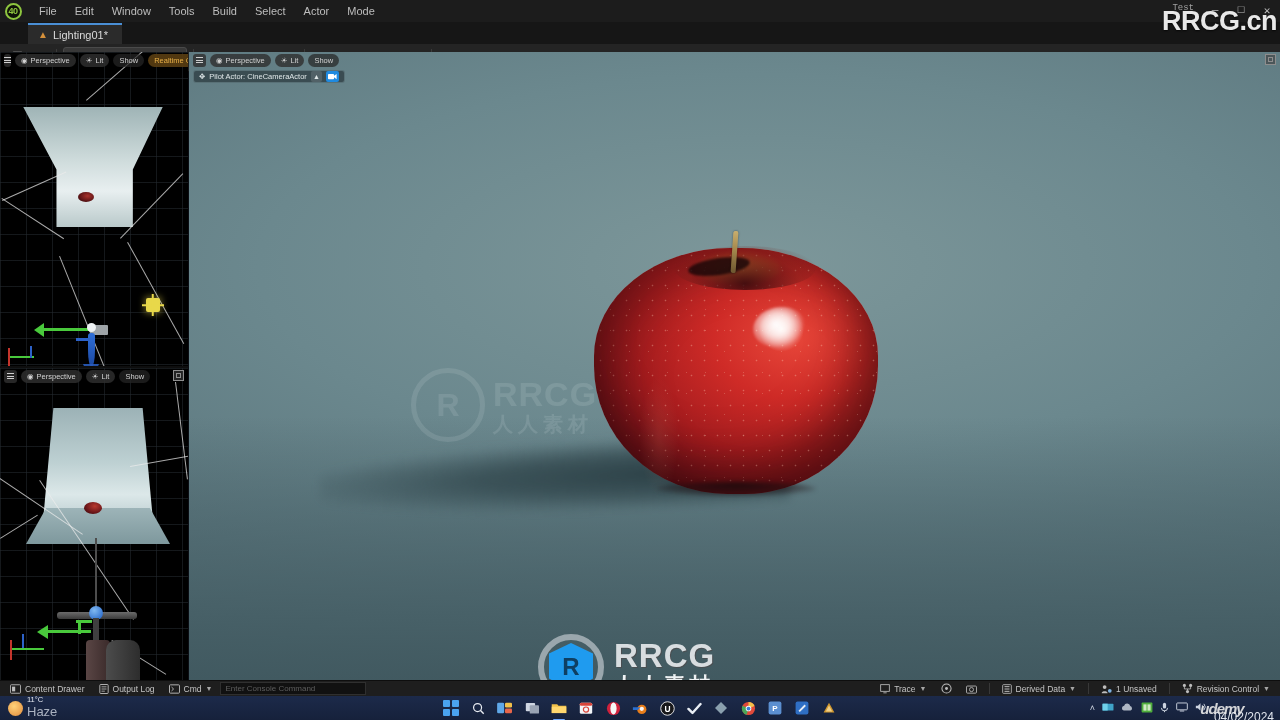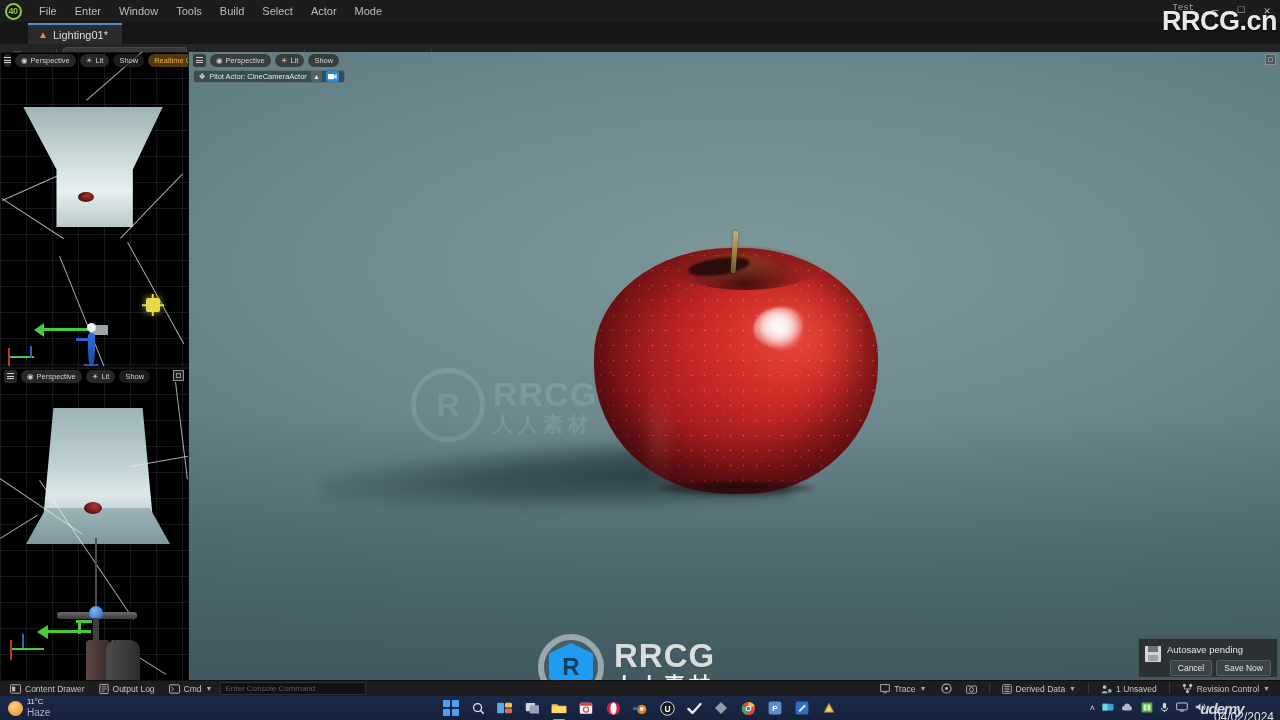--- a/index.html
+++ b/index.html
@@ -358,21 +358,21 @@
     display: flex; align-items: center;
   }
   .tb-weather { display:flex; align-items:center; gap:4px; padding-left: 8px; width: 150px; }
   .tb-weather .wicon {
     width: 15px; height: 15px; border-radius: 50%;
     background: radial-gradient(circle at 40% 35%, #ffd27a, #e08a3a);
     position: relative;
   }
   .tb-weather .wtxt { display:flex; flex-direction: column; line-height: 1.15; }
   .tb-weather .wt1 { font-size: 7.5px; color: #e6e9ef; }
-  .tb-weather .wt2 { font-size: 10px; color: #aab2c0; }
+  .tb-weather .wt2 { font-size: 13px; color: #aab2c0; }
   .tb-center { position: absolute; left: 50%; transform: translateX(-50%); display: flex; align-items: center; gap: 9px; }
   .tb-icon {
     width: 18px; height: 18px; border-radius: 3px;
     display: flex; align-items: center; justify-content: center;
     font-size: 11px; color: #fff; position: relative;
   }
   .tb-icon.active::after {
     content:''; position: absolute; bottom: -4px; left: 50%; transform: translateX(-50%);
     width: 12px; height: 2px; border-radius: 1px; background: #6fa8ff;
   }
@@ -391,21 +391,21 @@
 <body>
 
 <div id="app">
 
   <div class="menubar">
     <div class="ue-logo">
       <div class="circle">40</div>
     </div>
     <div class="menu-items">
       <div class="menu-item">File</div>
-      <div class="menu-item">Enter</div>
+      <div class="menu-item">Edit</div>
       <div class="menu-item">Window</div>
       <div class="menu-item">Tools</div>
       <div class="menu-item">Build</div>
       <div class="menu-item">Select</div>
       <div class="menu-item">Actor</div>
       <div class="menu-item">Mode</div>
     </div>
     <div class="titlebar-right">
       <div class="proj-name">Test</div>
       <div class="winbtn">—</div>
@@ -720,30 +720,20 @@
       <div class="inner">R</div>
     </div>
     <div class="txt">
       <div class="t1">RRCG</div>
       <div class="t2">人人素材</div>
     </div>
   </div>
 
   <div class="wm wm-rrcg-top">RRCG.cn</div>
 
-  <div class="toast">
-    <div class="toast-icon"></div>
-    <div style="flex:1;">
-      <div class="toast-title">Autosave pending</div>
-      <div class="toast-btns">
-        <div class="toast-btn">Cancel</div>
-        <div class="toast-btn">Save Now</div>
-      </div>
-    </div>
-  </div>
 
   <div class="statusbar">
     <div class="sb-btn">
       <svg width="11" height="10" viewBox="0 0 14 12">
           <rect x="0.6" y="0.6" width="12.8" height="10.8" rx="1" fill="none" stroke="#bdbdbd" stroke-width="1.1"></rect>
           <rect x="2.6" y="3" width="4" height="6" fill="#bdbdbd"></rect>
         </svg>
       <span>Content Drawer</span>
     </div>
     <div class="sb-btn">

